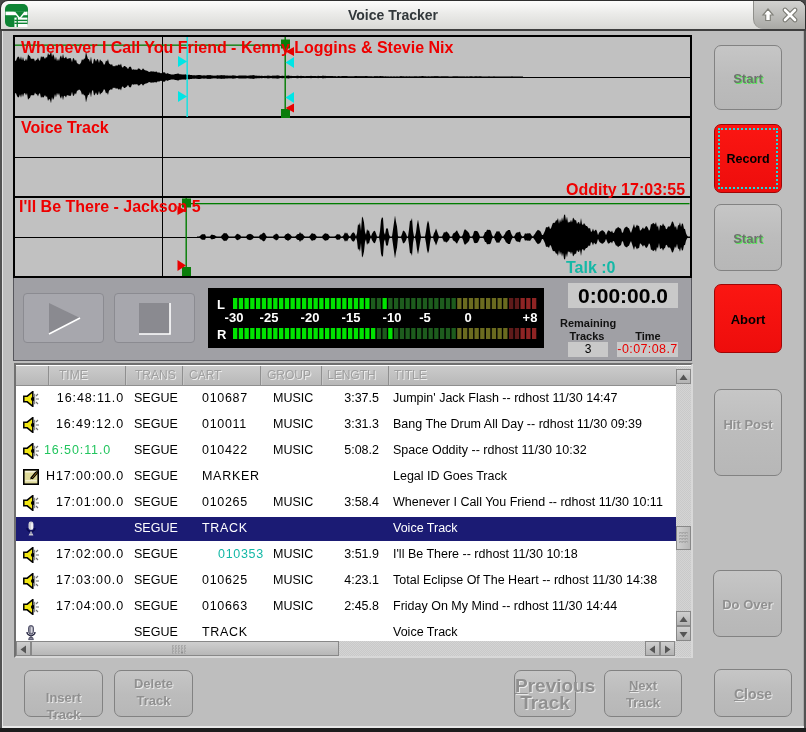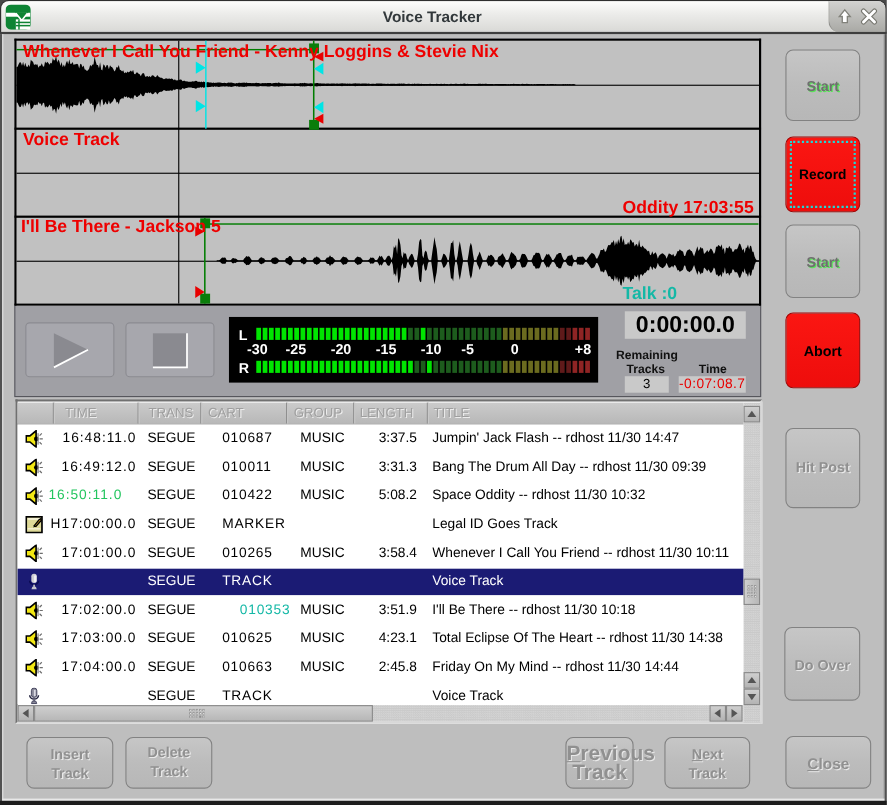--- a/index.html
+++ b/index.html
@@ -458,21 +458,21 @@
  <div style="position:absolute;left:660px;top:641px;width:15px;height:15px;background:linear-gradient(180deg,#cfcfcf,#b3b3b3);border:1px solid #888">
    <svg width="13" height="13">
         <polygon points="9.5,6.5 4,2.5 4,10.5" fill="#555"></polygon>
       </svg></div>
 
  <div class="btn" style="left:714px;top:45px;width:68px;height:65px;line-height:65px;font-weight:bold;font-size:13px;color:#6f6f6f;text-shadow:1px 1px 0 #57e857">Start</div>
  <div class="btn" style="left:714px;top:124px;width:68px;height:69px;line-height:69px;font-weight:bold;font-size:12.5px;color:#000;background:linear-gradient(180deg,#fb1612,#ee0d0c);border-color:#a00505">
    <div style="position:absolute;left:3px;top:3px;right:3px;bottom:3px;border:2px dotted #1fd8d8"></div>Record</div>
  <div class="btn" style="left:714px;top:204px;width:68px;height:67px;line-height:67px;font-weight:bold;font-size:13px;color:#6f6f6f;text-shadow:1px 1px 0 #57e857">Start</div>
  <div class="btn" style="left:714px;top:284px;width:68px;height:69px;line-height:69px;font-weight:bold;font-size:13px;color:#000;background:linear-gradient(180deg,#fb1612,#ee0d0c);border-color:#a00505">Abort</div>
- <div class="btn dis" style="left:714px;top:389px;width:68px;height:73px;line-height:69px">Hit Post</div>
+ <div class="btn dis" style="left:714px;top:389px;width:68px;height:87px;line-height:69px">Hit Post</div>
  <div class="btn dis" style="left:713px;top:570px;width:69px;height:67px;line-height:67px">Do Over</div>
  <div class="btn dis" style="left:714px;top:669px;width:78px;height:48px;line-height:48px;font-size:14px"><u>C</u>lose</div>
 
- <div class="btn dis" style="left:24px;top:670px;width:79px;height:47px;font-size:13px;padding-top:6px;line-height:17px">Insert<br>Track</div>
+ <div class="btn dis" style="left:24px;top:670px;width:79px;height:47px;font-size:13px;padding-top:18px;line-height:17px">Insert<br>Track</div>
  <div class="btn dis" style="left:114px;top:670px;width:79px;height:47px;font-size:13px;padding-top:4px;line-height:17px">Delete<br>Track</div>
  <div class="btn dis" style="left:514px;top:670px;width:62px;height:47px;font-size:19px;padding-top:6px;line-height:17px"><u>P</u>revious<br>Track</div>
  <div class="btn dis" style="left:604px;top:670px;width:78px;height:47px;font-size:13px;padding-top:6px;line-height:17px"><u>N</u>ext<br>Track</div>
 </div>
 
 </body></html>

